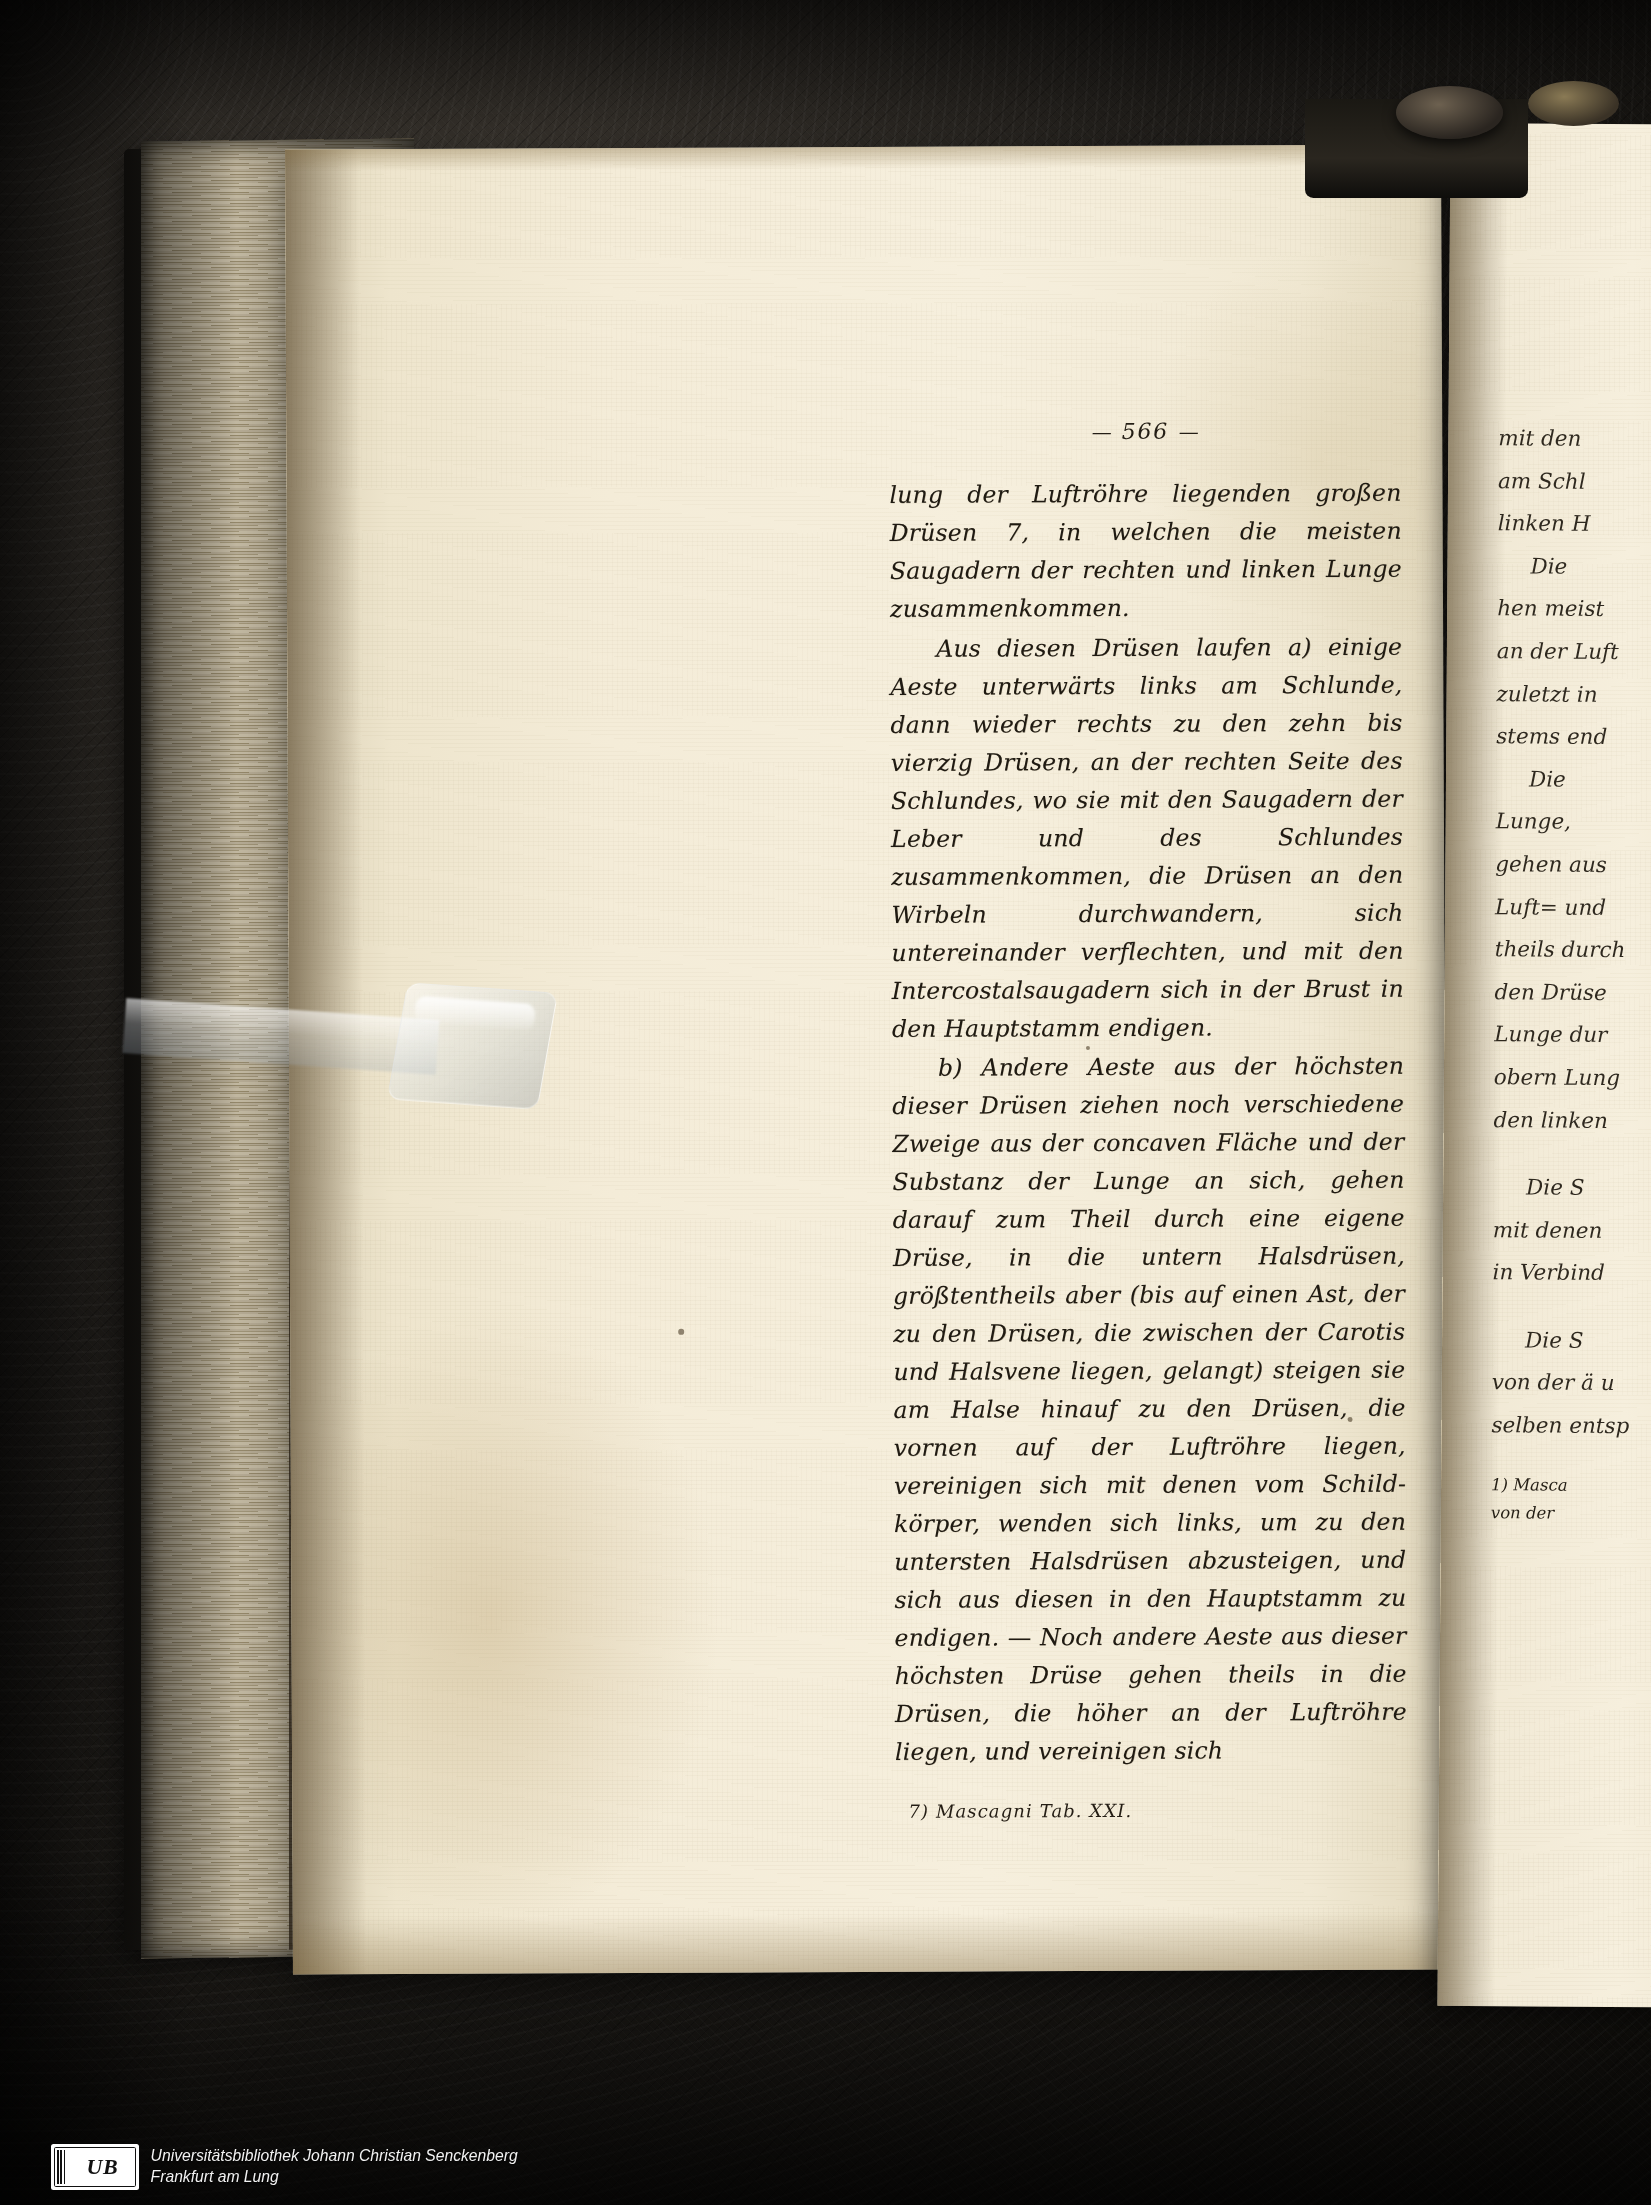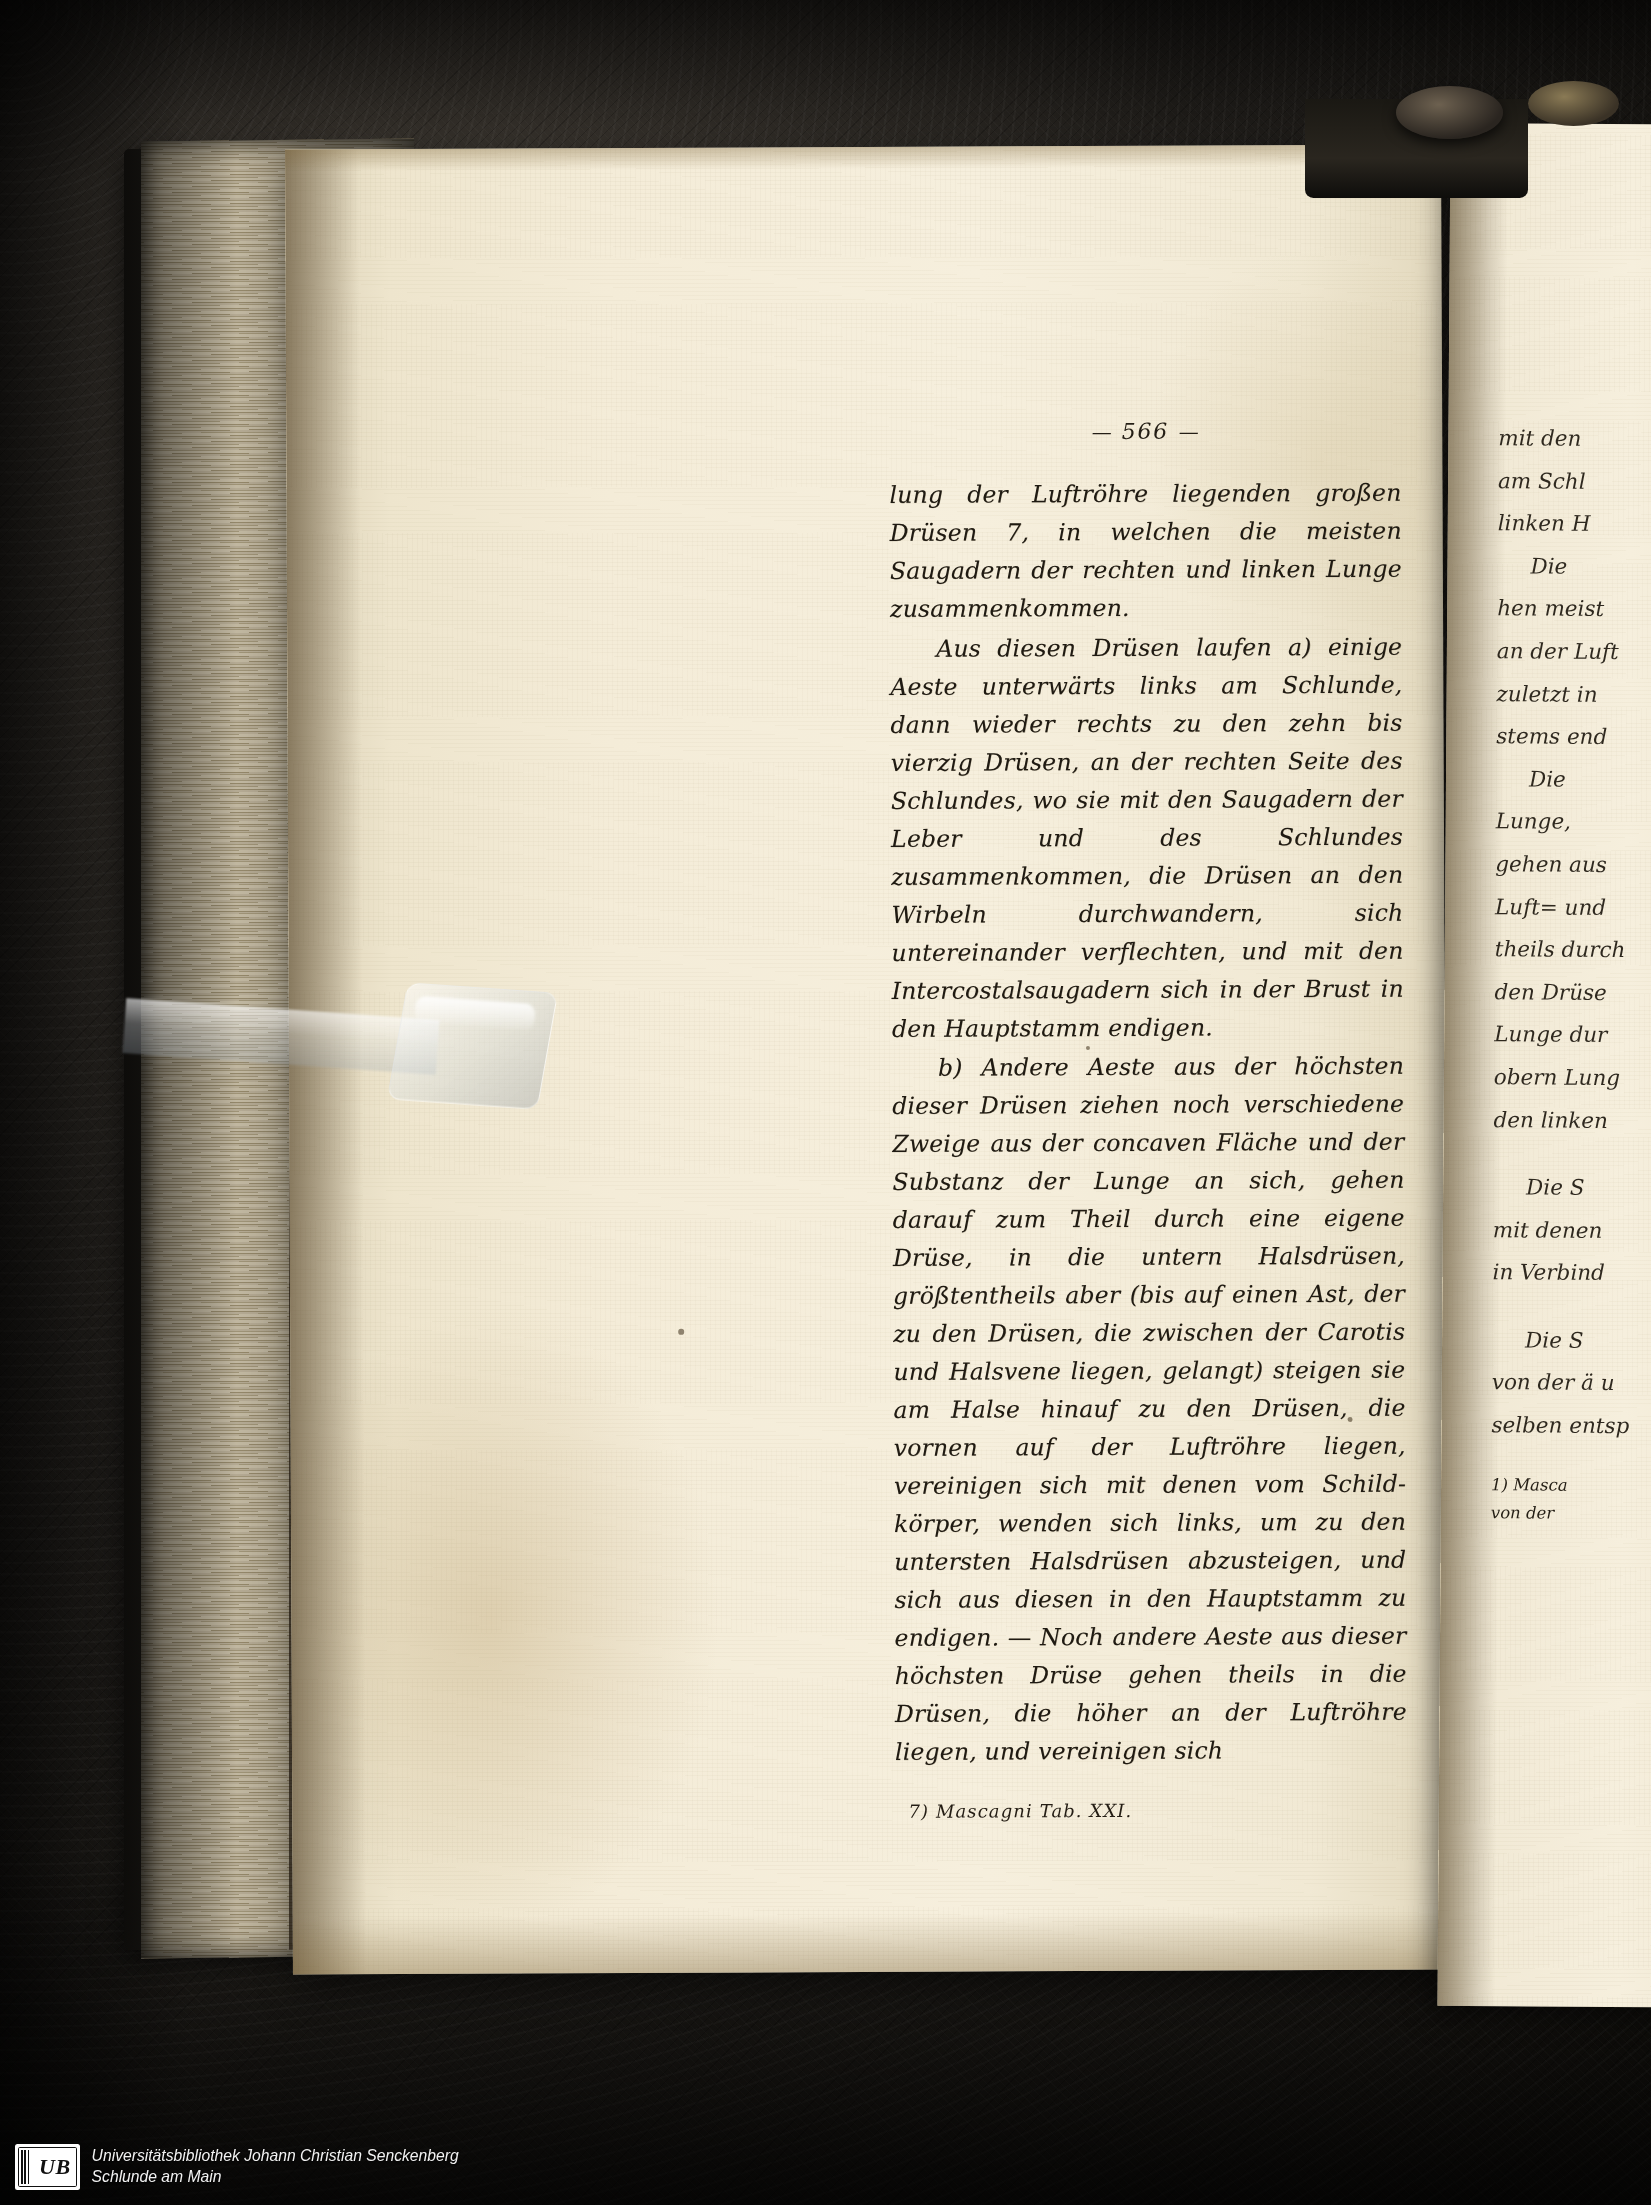--- a/index.html
+++ b/index.html
@@ -308,27 +308,28 @@
   #watermark {
     position: absolute;
     left: 15px;
     bottom: 15px;
     display: flex;
     align-items: center;
     gap: 11.6px;
     z-index: 40;
   }
   .ub-logo {
-    width: 65px; height: 46px;
+    width: 88px; height: 46px;
     background: #ffffff;
     border-radius: 2.5px;
     display: flex;
     align-items: center;
     justify-content: center;
     position: relative;
+    margin-left: 36px;
   }
   .ub-logo .bars {
     position: absolute;
     left: 5.8px; top: 5.8px; bottom: 5.8px;
     width: 10px;
     background: repeating-linear-gradient(to right, #111 0px, #111 1.7px, #fff 1.7px, #fff 3.3px);
   }
   .ub-logo .ub-text {
     font-family: "Liberation Serif", serif;
     font-size: 22px;
@@ -441,17 +442,17 @@
   </div>
 
   <div id="watermark">
     <div class="ub-logo">
       <div class="frame"></div>
       <div class="bars"></div>
       <div class="ub-text">UB</div>
     </div>
     <div class="wm-lines">
       <div>Universitätsbibliothek Johann Christian Senckenberg</div>
-      <div>Schlunde am Main</div>
+      <div>Frankfurt am Lung</div>
     </div>
   </div>
 </div>
 
 
 </body></html>

